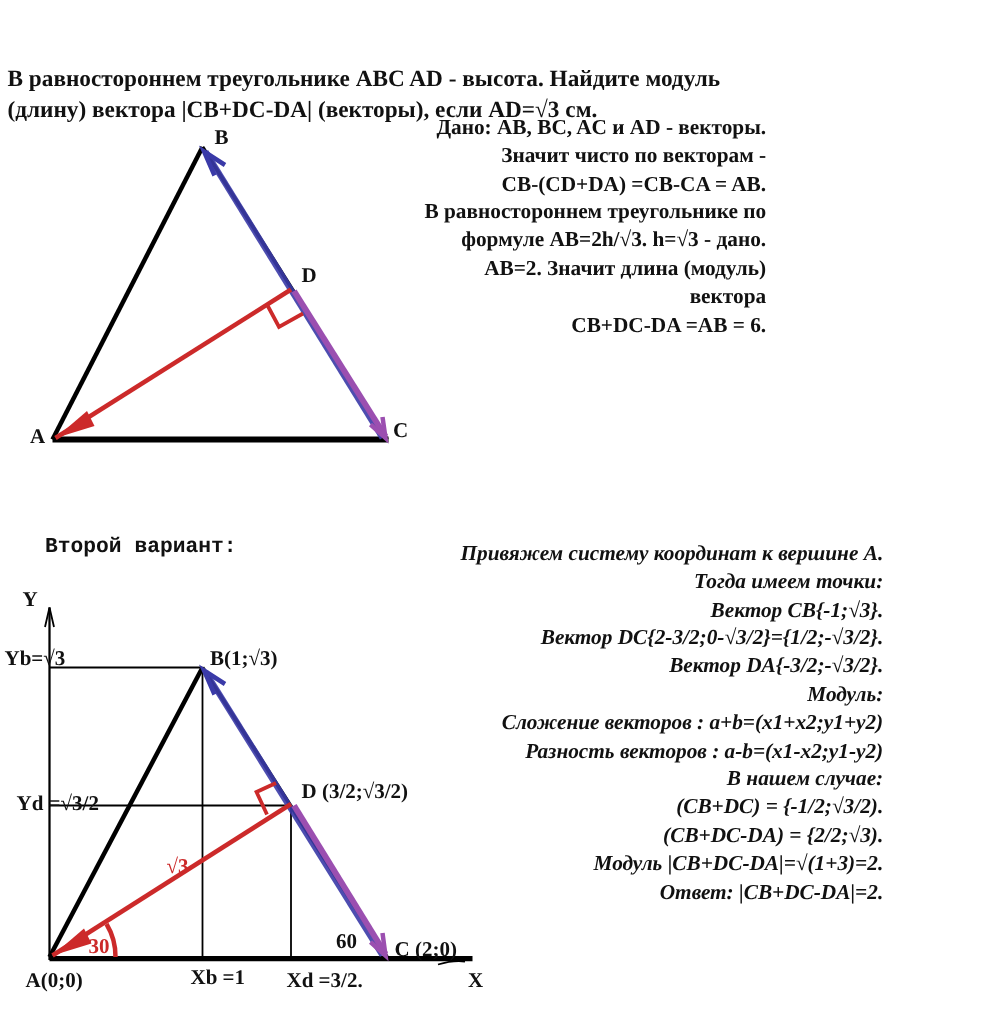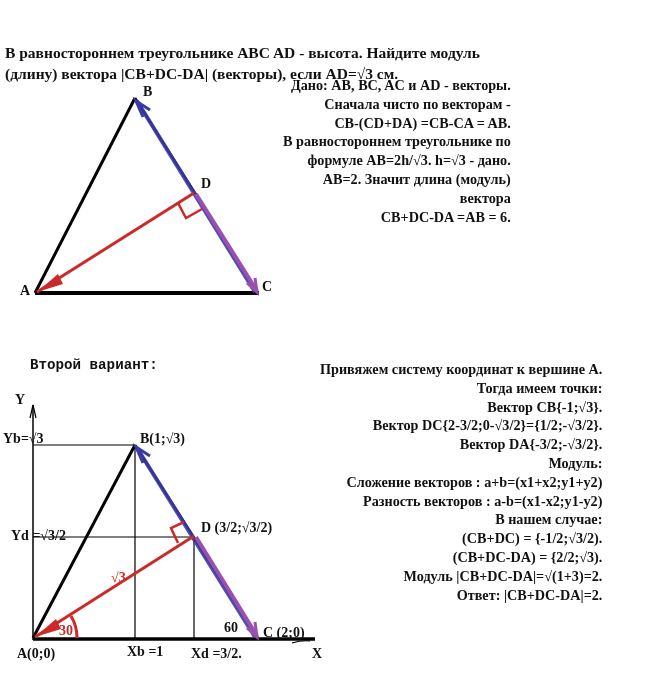--- a/index.html
+++ b/index.html
@@ -3,36 +3,36 @@
 <meta charset="utf-8">
 <style>
   html, body { margin:0; padding:0; background:#ffffff; }
   body { width:654px; height:684px; position:relative; overflow:hidden;
          font-family:"Liberation Serif", "DejaVu Serif", serif; color:#111; }
   .t { position:absolute; font-weight:bold; white-space:nowrap; }
   .title { left:5px; top:14px; font-size:15.5px; line-height:21px;margin-top:28px; }
   .block { position:absolute; font-weight:bold; font-size:14.2px; line-height:18.8px; white-space:nowrap; }
   .block div { height:18.8px;text-align:right; }
   #given { left:283px; top:76px; }
-  #method2 { left:320px; top:360px; line-height:18.9px; }
+  #method2 { left:307px; top:360px; line-height:18.9px;font-style:italic; }
   svg { position:absolute; left:0; top:0; }
   .lbl { font-family:"Liberation Serif", "DejaVu Serif", serif; font-weight:bold; font-size:14px; fill:#111; }
   .lbl-red { font-family:"Liberation Serif", "DejaVu Serif", serif; font-weight:bold; font-size:14px; fill:#cc2a2a; }
 </style>
 </head>
 <body>
 
 <div class="t title">
   <div>В равностороннем треугольнике ABC AD - высота. Найдите модуль</div>
   <div>(длину) вектора |CB+DC-DA| (векторы), если AD=√3 см.</div>
 </div>
 
 <div class="block" id="given">
   <div>Дано: AB, BC, AC и AD - векторы.</div>
-  <div>Сначала чисто по векторам -</div>
+  <div>Значит чисто по векторам -</div>
   <div>CB-(CD+DA) =CB-CA = AB.</div>
   <div>В равностороннем треугольнике по</div>
   <div>формуле AB=2h/√3. h=√3 - дано.</div>
   <div>AB=2. Значит длина (модуль)</div>
   <div>вектора</div>
   <div>CB+DC-DA =AB = 6.</div>
 </div>
 
 <div class="t" style="left:30px; top:357px; font-size:14.2px;font-family:Liberation Mono, monospace;">Второй вариант:</div>
 

